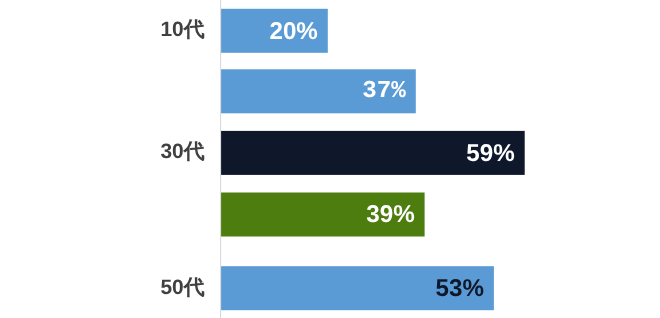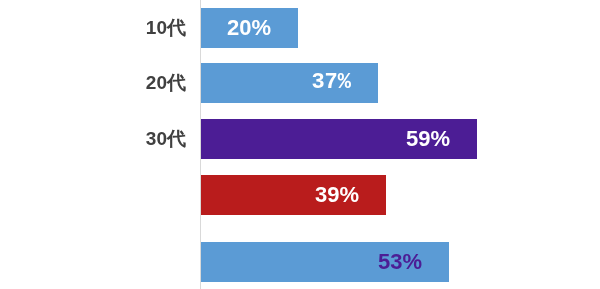--- a/index.html
+++ b/index.html
@@ -65,21 +65,21 @@
     position: absolute;
     left: 201px;
     top: 0;
     height: 40px;
     background: #5b9bd5;
     box-sizing: border-box;
   }
 
   .bar-value {
     position: absolute;
-    right: 27px;
+    right: 9px;
     top: 0;
     height: 40px;
     line-height: 40px;
     font-size: 22px;
     font-weight: bold;
     color: #ffffff;
     white-space: nowrap;
   }
 </style>
 </head>
@@ -92,39 +92,39 @@
   <div id="plot-area">
 
     <div class="bar-row" style="top:8px;">
       <div class="cat-label" style="color: rgb(64, 64, 64);">10代</div>
       <div class="bar" style="width: 97px; background: rgb(91, 155, 213);">
         <div class="bar-value" style="color: rgb(255, 255, 255);">20%</div>
       </div>
     </div>
 
     <div class="bar-row" style="top:63px;">
-      <div class="cat-label" style="color: rgb(64, 64, 64);">20代</div>
       <div class="bar" style="width: 177px; background: rgb(91, 155, 213); font-family: Liberation Mono, monospace;">
         <div class="bar-value" style="color: rgb(255, 255, 255);">37%</div>
       </div>
     </div>
 
     <div class="bar-row" style="top:119px;padding-left:43px;">
       <div class="cat-label" style="color: rgb(64, 64, 64);">30代</div>
-      <div class="bar" style="width: 276px; background: #4c1d95;">
+      <div class="bar" style="width: 276px; background: #0f172a;">
         <div class="bar-value" style="color: rgb(255, 255, 255);">59%</div>
       </div>
     </div>
 
     <div class="bar-row" style="top:175px;">
-      <div class="bar" style="width: 185px; background: #b91c1c; padding-left: 12px;">
+      <div class="bar" style="width: 185px; background: #4d7c0f; padding-left: 12px;">
         <div class="bar-value" style="color: rgb(255, 255, 255);">39%</div>
       </div>
     </div>
 
     <div class="bar-row" style="top:242px;">
+      <div class="cat-label" style="color: rgb(64, 64, 64);">50代</div>
       <div class="bar" style="width: 248px; background: rgb(91, 155, 213);">
-        <div class="bar-value" style="color: #4c1d95;">53%</div>
+        <div class="bar-value" style="color: #0f172a;">53%</div>
       </div>
     </div>
 
   </div>
 </div>
 
 </body></html>

